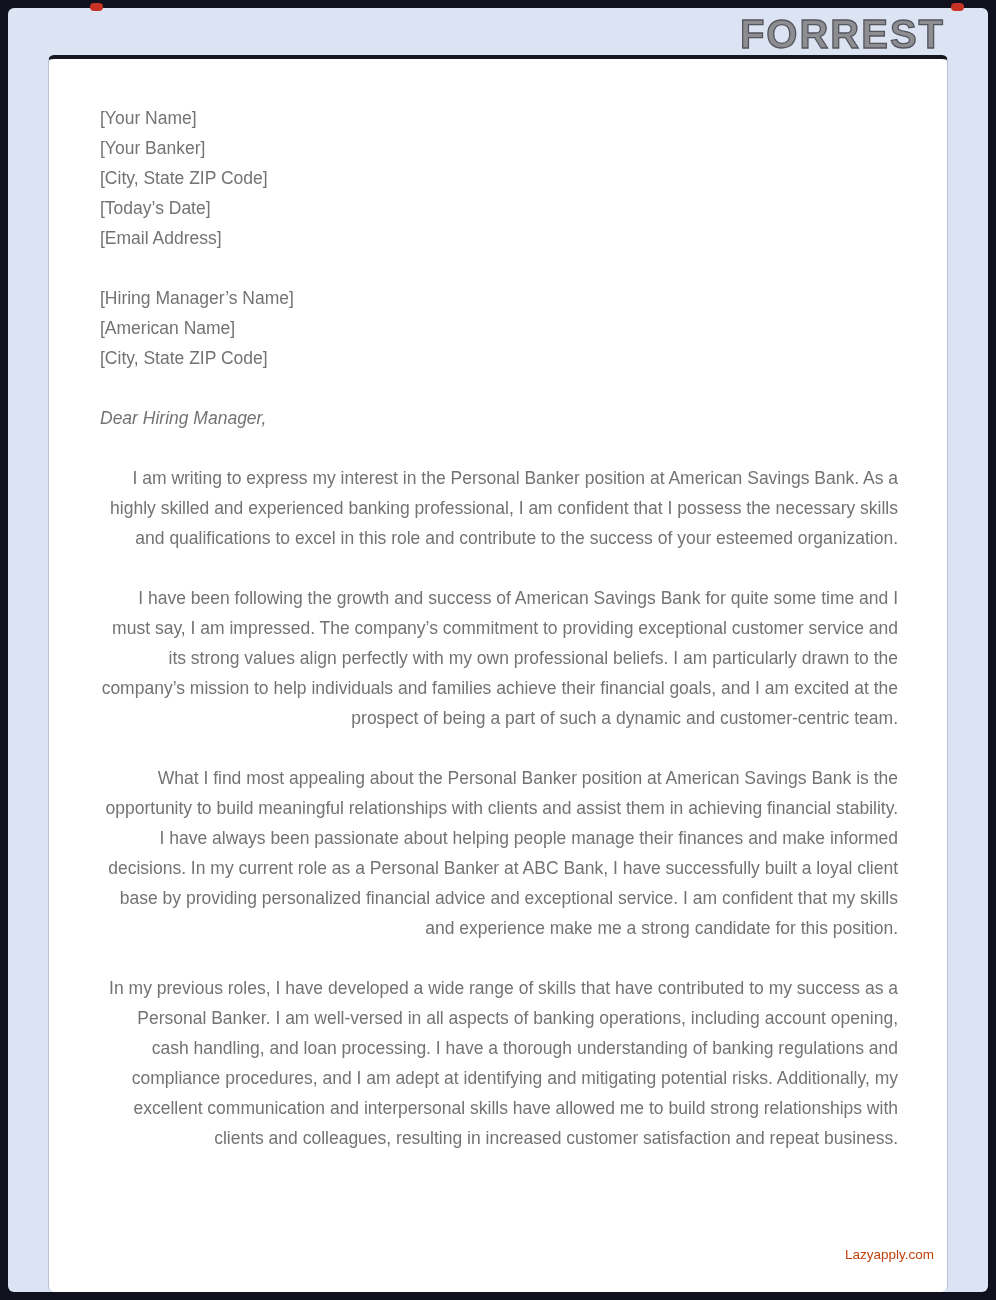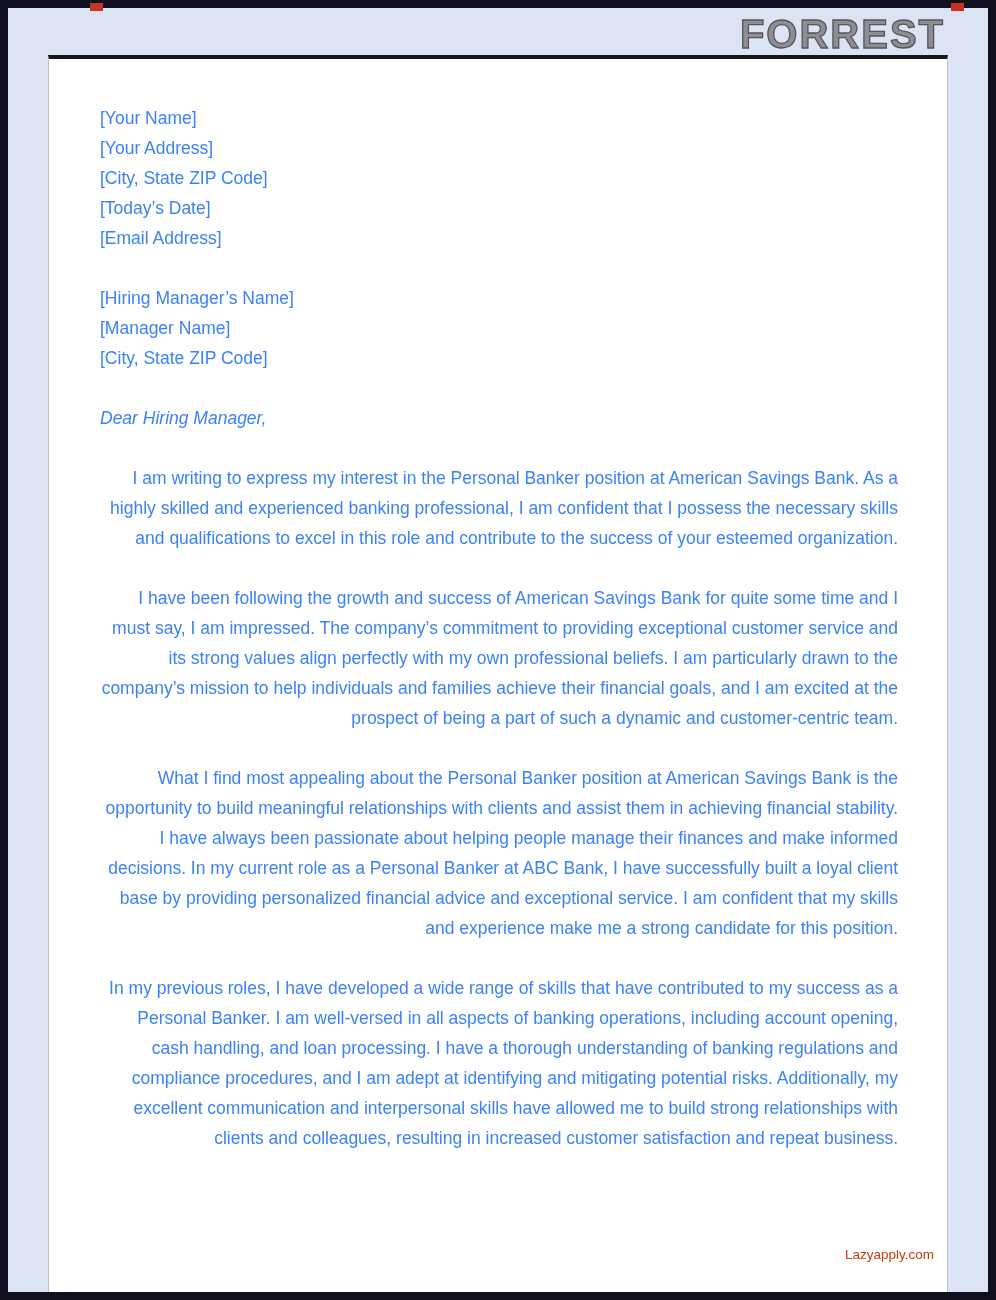--- a/index.html
+++ b/index.html
@@ -1,15 +1,15 @@
 <!DOCTYPE html>
 <html><head>
 <meta charset="utf-8">
 <style>
-  * { margin: 0; padding: 0; box-sizing: border-box; }
+  * { margin: 0; padding: 0; box-sizing: border-box; border-radius: 6px; }
   html, body { width: 996px; height: 1300px; }
   body {
     position: relative;
     background: #10101e;
     font-family: "Liberation Sans", sans-serif;
     overflow: hidden;
   }
   .red-mark {
     position: absolute;
     top: 3px;
@@ -43,21 +43,21 @@
     background: #ffffff;
     border-top: 4px solid #16161f;
     border-left: 1px solid #b9c2d8;
     border-right: 1px solid #b9c2d8;
     overflow: hidden;
   }
   .letter {
     padding: 44px 49px 0 51px;
     font-size: 17.5px;
     line-height: 30px;
-    color: #3b82f6;
+    color: #737373;
   }
   .address-block { margin-bottom: 30px; }
   .address-line  { height: 30px; }
   .salutation    { margin-bottom: 30px; font-style: italic; }
   .para          { margin-bottom: 30px; text-align: right; }
   .watermark {
     position: absolute;
     right: 52px;
     bottom: 30px;
     font-size: 13.5px;
@@ -74,29 +74,29 @@
 
 <div class="canvas">
 
   <div class="logo">FORREST</div>
 
   <div class="paper">
     <div class="letter">
 
       <div class="address-block">
         <div class="address-line">[Your Name]</div>
-        <div class="address-line">[Your Address]</div>
+        <div class="address-line">[Your Banker]</div>
         <div class="address-line">[City, State ZIP Code]</div>
         <div class="address-line">[Today’s Date]</div>
         <div class="address-line">[Email Address]</div>
       </div>
 
       <div class="address-block">
         <div class="address-line">[Hiring Manager’s Name]</div>
-        <div class="address-line">[Manager Name]</div>
+        <div class="address-line">[American Name]</div>
         <div class="address-line">[City, State ZIP Code]</div>
       </div>
 
       <div class="salutation">Dear Hiring Manager,</div>
 
       <p class="para">I am writing to express my interest in the Personal Banker position at American Savings Bank. As a highly skilled and experienced banking professional, I am confident that I possess the necessary skills and qualifications to excel in this role and contribute to the success of your esteemed organization.</p>
       <p class="para">I have been following the growth and success of American Savings Bank for quite some time and I must say, I am impressed. The company’s commitment to providing exceptional customer service and its strong values align perfectly with my own professional beliefs. I am particularly drawn to the company’s mission to help individuals and families achieve their financial goals, and I am excited at the prospect of being a part of such a dynamic and customer-centric team.</p>
       <p class="para">What I find most appealing about the Personal Banker position at American Savings Bank is the opportunity to build meaningful relationships with clients and assist them in achieving financial stability. I have always been passionate about helping people manage their finances and make informed decisions. In my current role as a Personal Banker at ABC Bank, I have successfully built a loyal client base by providing personalized financial advice and exceptional service. I am confident that my skills and experience make me a strong candidate for this position.</p>
       <p class="para">In my previous roles, I have developed a wide range of skills that have contributed to my success as a Personal Banker. I am well-versed in all aspects of banking operations, including account opening, cash handling, and loan processing. I have a thorough understanding of banking regulations and compliance procedures, and I am adept at identifying and mitigating potential risks. Additionally, my excellent communication and interpersonal skills have allowed me to build strong relationships with clients and colleagues, resulting in increased customer satisfaction and repeat business.</p>
 

